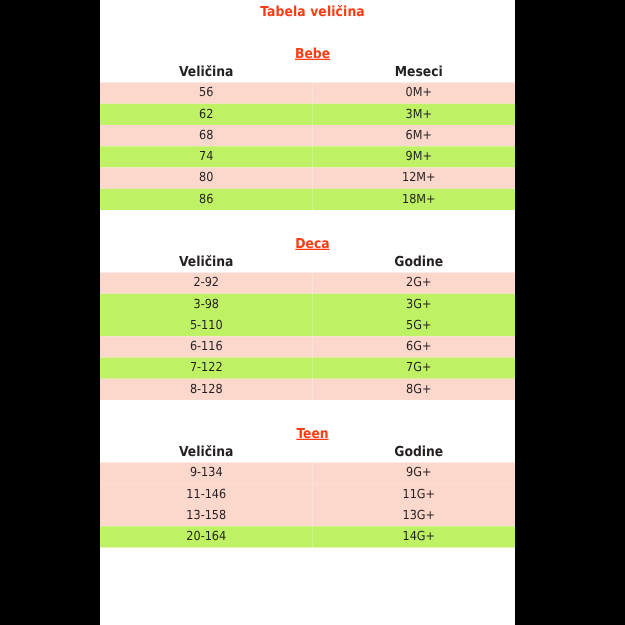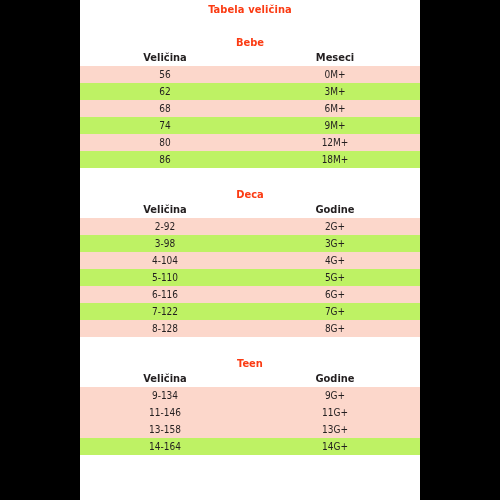--- a/index.html
+++ b/index.html
@@ -2,21 +2,21 @@
 <html><head>
 <meta charset="utf-8">
 <style>
   html, body {
     margin: 0;
     padding: 0;
     background: #000000;
   }
   #page {
     position: relative;
-    width: 500px;
+    width: 412px;
     height: 500px;
     background: #000000;
     overflow: hidden;
     font-family: "DejaVu Sans Condensed", "Liberation Sans", sans-serif;
   }
   
   #sheet {
     position: absolute;
     left: 80px;
     top: 0;
@@ -38,20 +38,21 @@
 
   .section { margin-top: 0; }
 
   .section-title {
     text-align: center;
     color: #fb3b13;
     font-size: 11px;
     font-weight: bold;
     line-height: 12px;
     white-space: nowrap;
+    text-decoration: underline;
   }
 
   table.size-table {
     width: 340px;
     border-collapse: collapse;
     table-layout: fixed;
   }
   table.size-table th,
   table.size-table td {
     font-size: 10px;
@@ -145,24 +146,20 @@
             </thead>
             <tbody>
               <tr class="odd">
                 <td>2-92</td>
                 <td>2G+</td>
               </tr>
               <tr class="even">
                 <td>3-98</td>
                 <td>3G+</td>
               </tr>
-              <tr class="odd">
-                <td>4-104</td>
-                <td>4G+</td>
-              </tr>
               <tr class="even">
                 <td>5-110</td>
                 <td>5G+</td>
               </tr>
               <tr class="odd">
                 <td>6-116</td>
                 <td>6G+</td>
               </tr>
               <tr class="even">
                 <td>7-122</td>
@@ -196,21 +193,21 @@
               </tr>
               <tr class="odd">
                 <td>11-146</td>
                 <td>11G+</td>
               </tr>
               <tr class="odd">
                 <td>13-158</td>
                 <td>13G+</td>
               </tr>
               <tr class="even">
-                <td>14-164</td>
+                <td>20-164</td>
                 <td>14G+</td>
               </tr>
             </tbody>
           </table>
         </div>
       </div>
 
   </div>
 </div>
 

